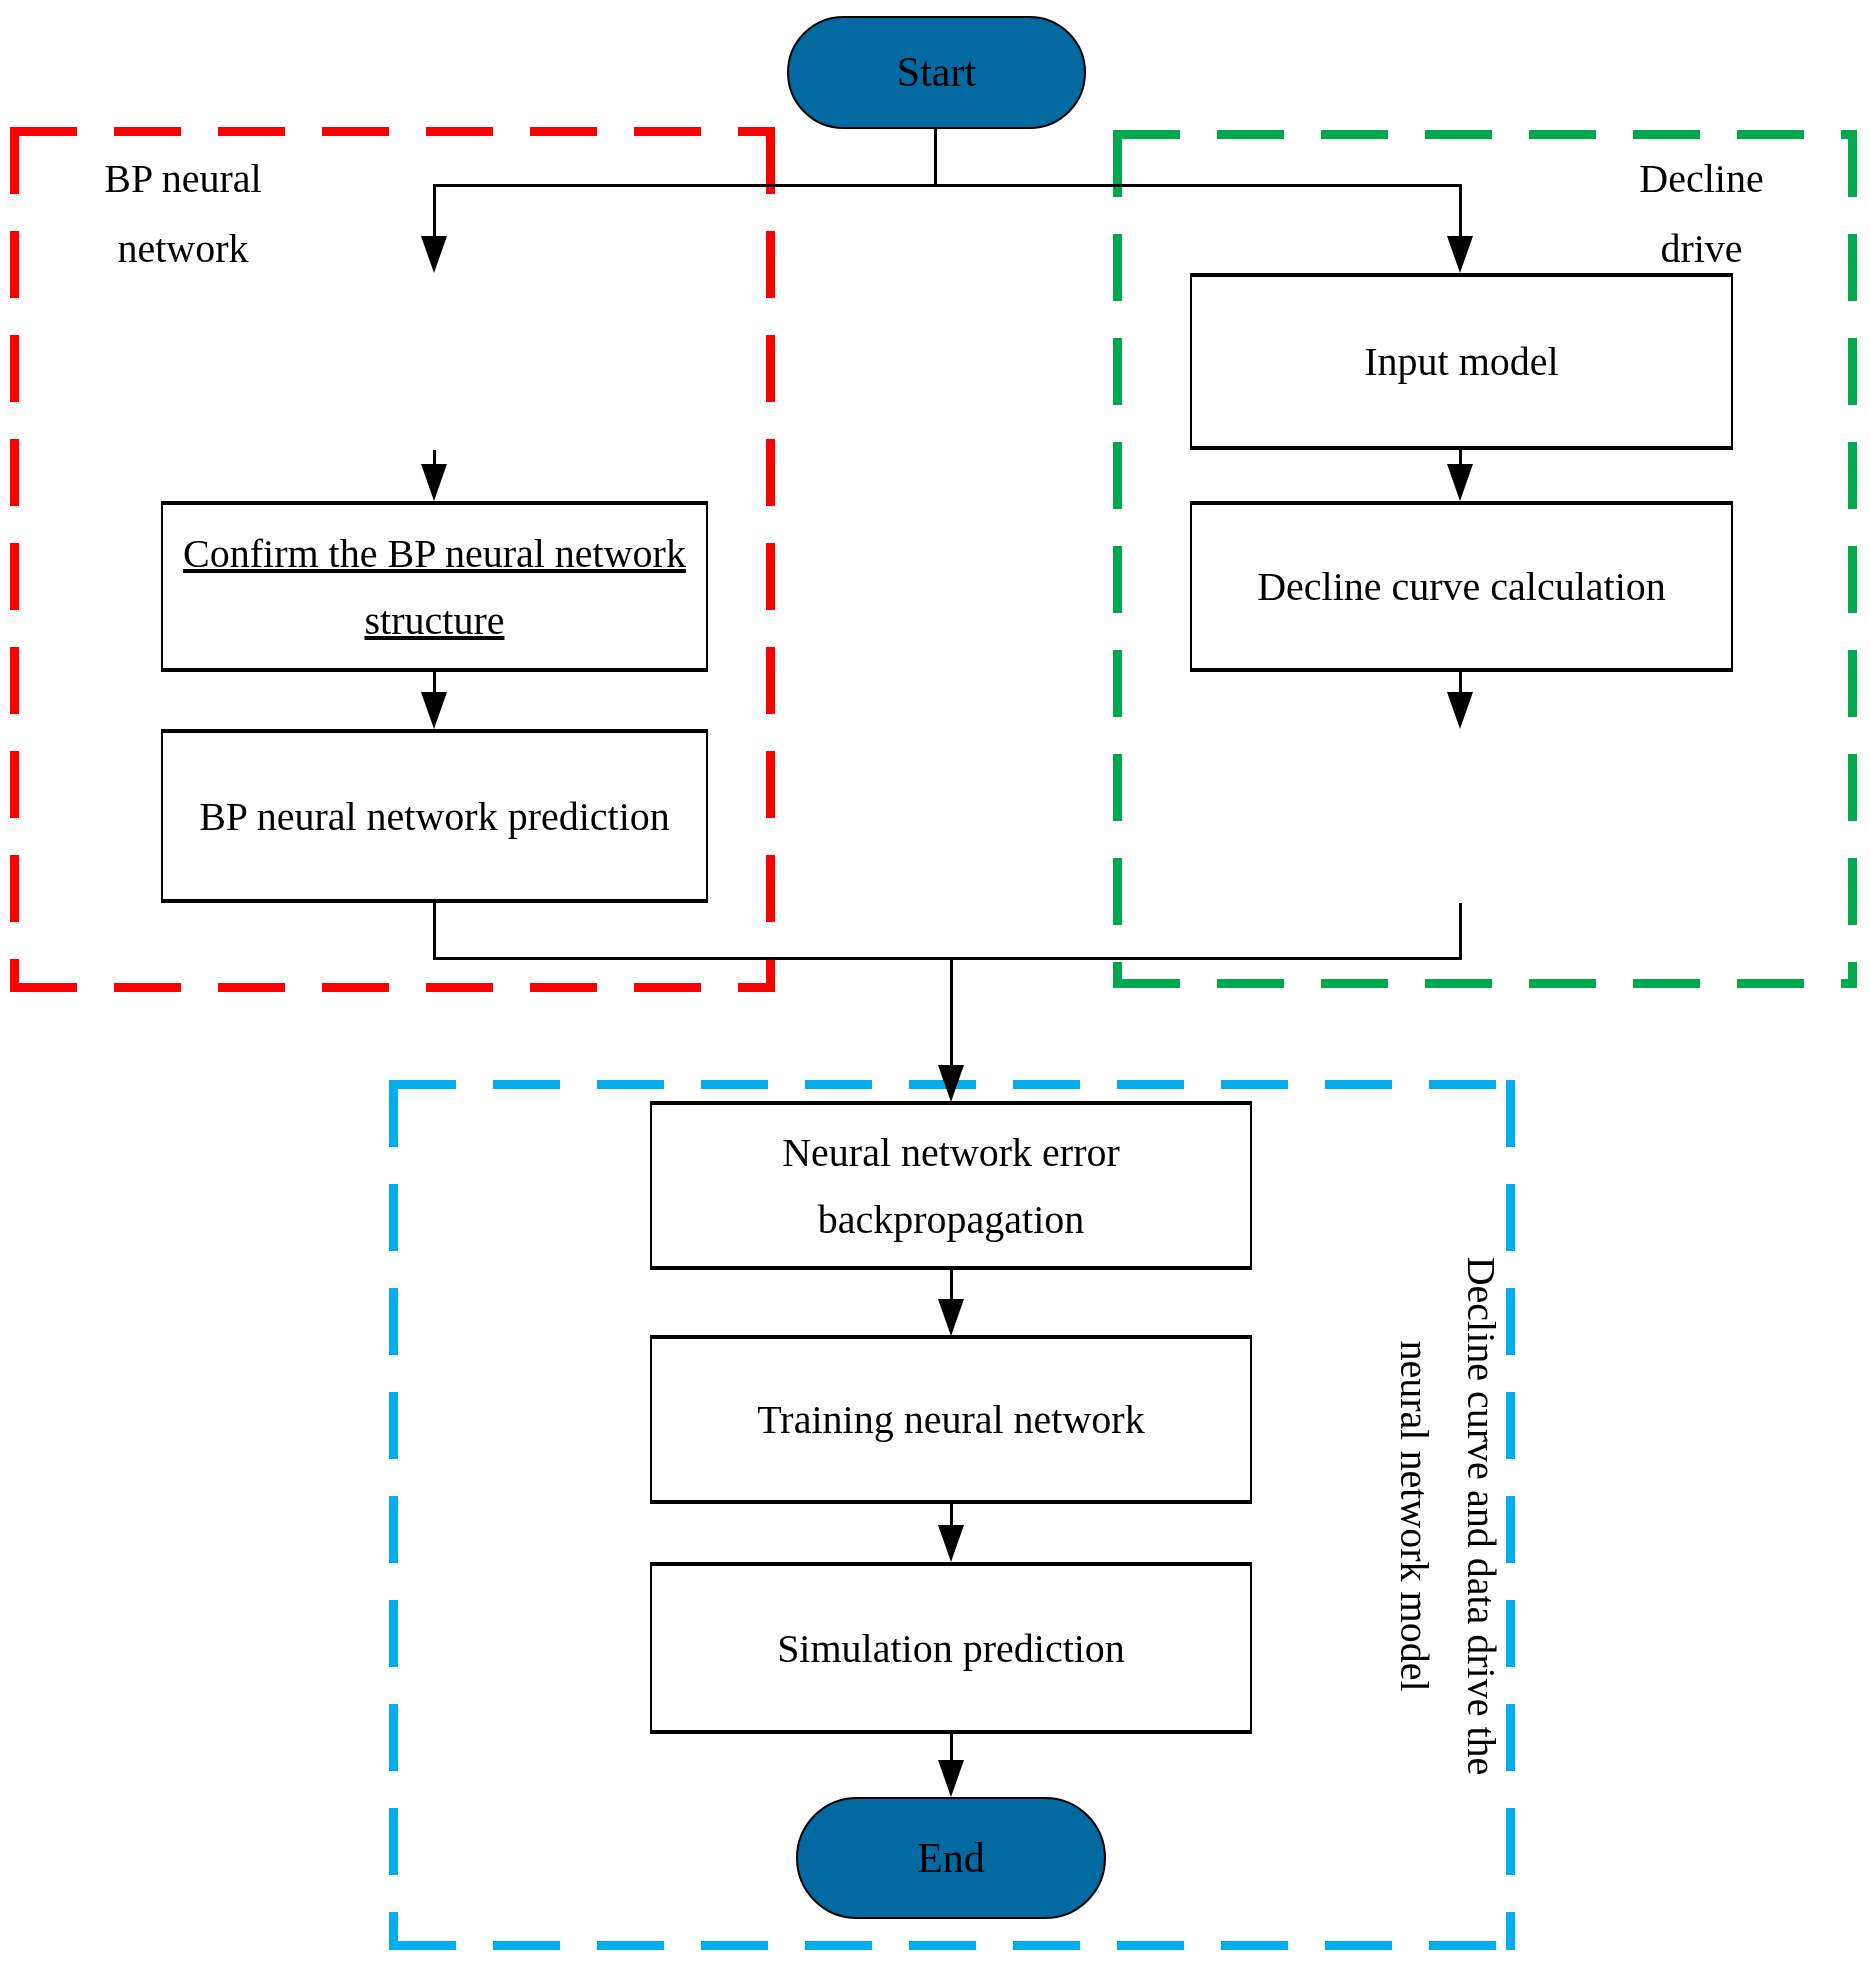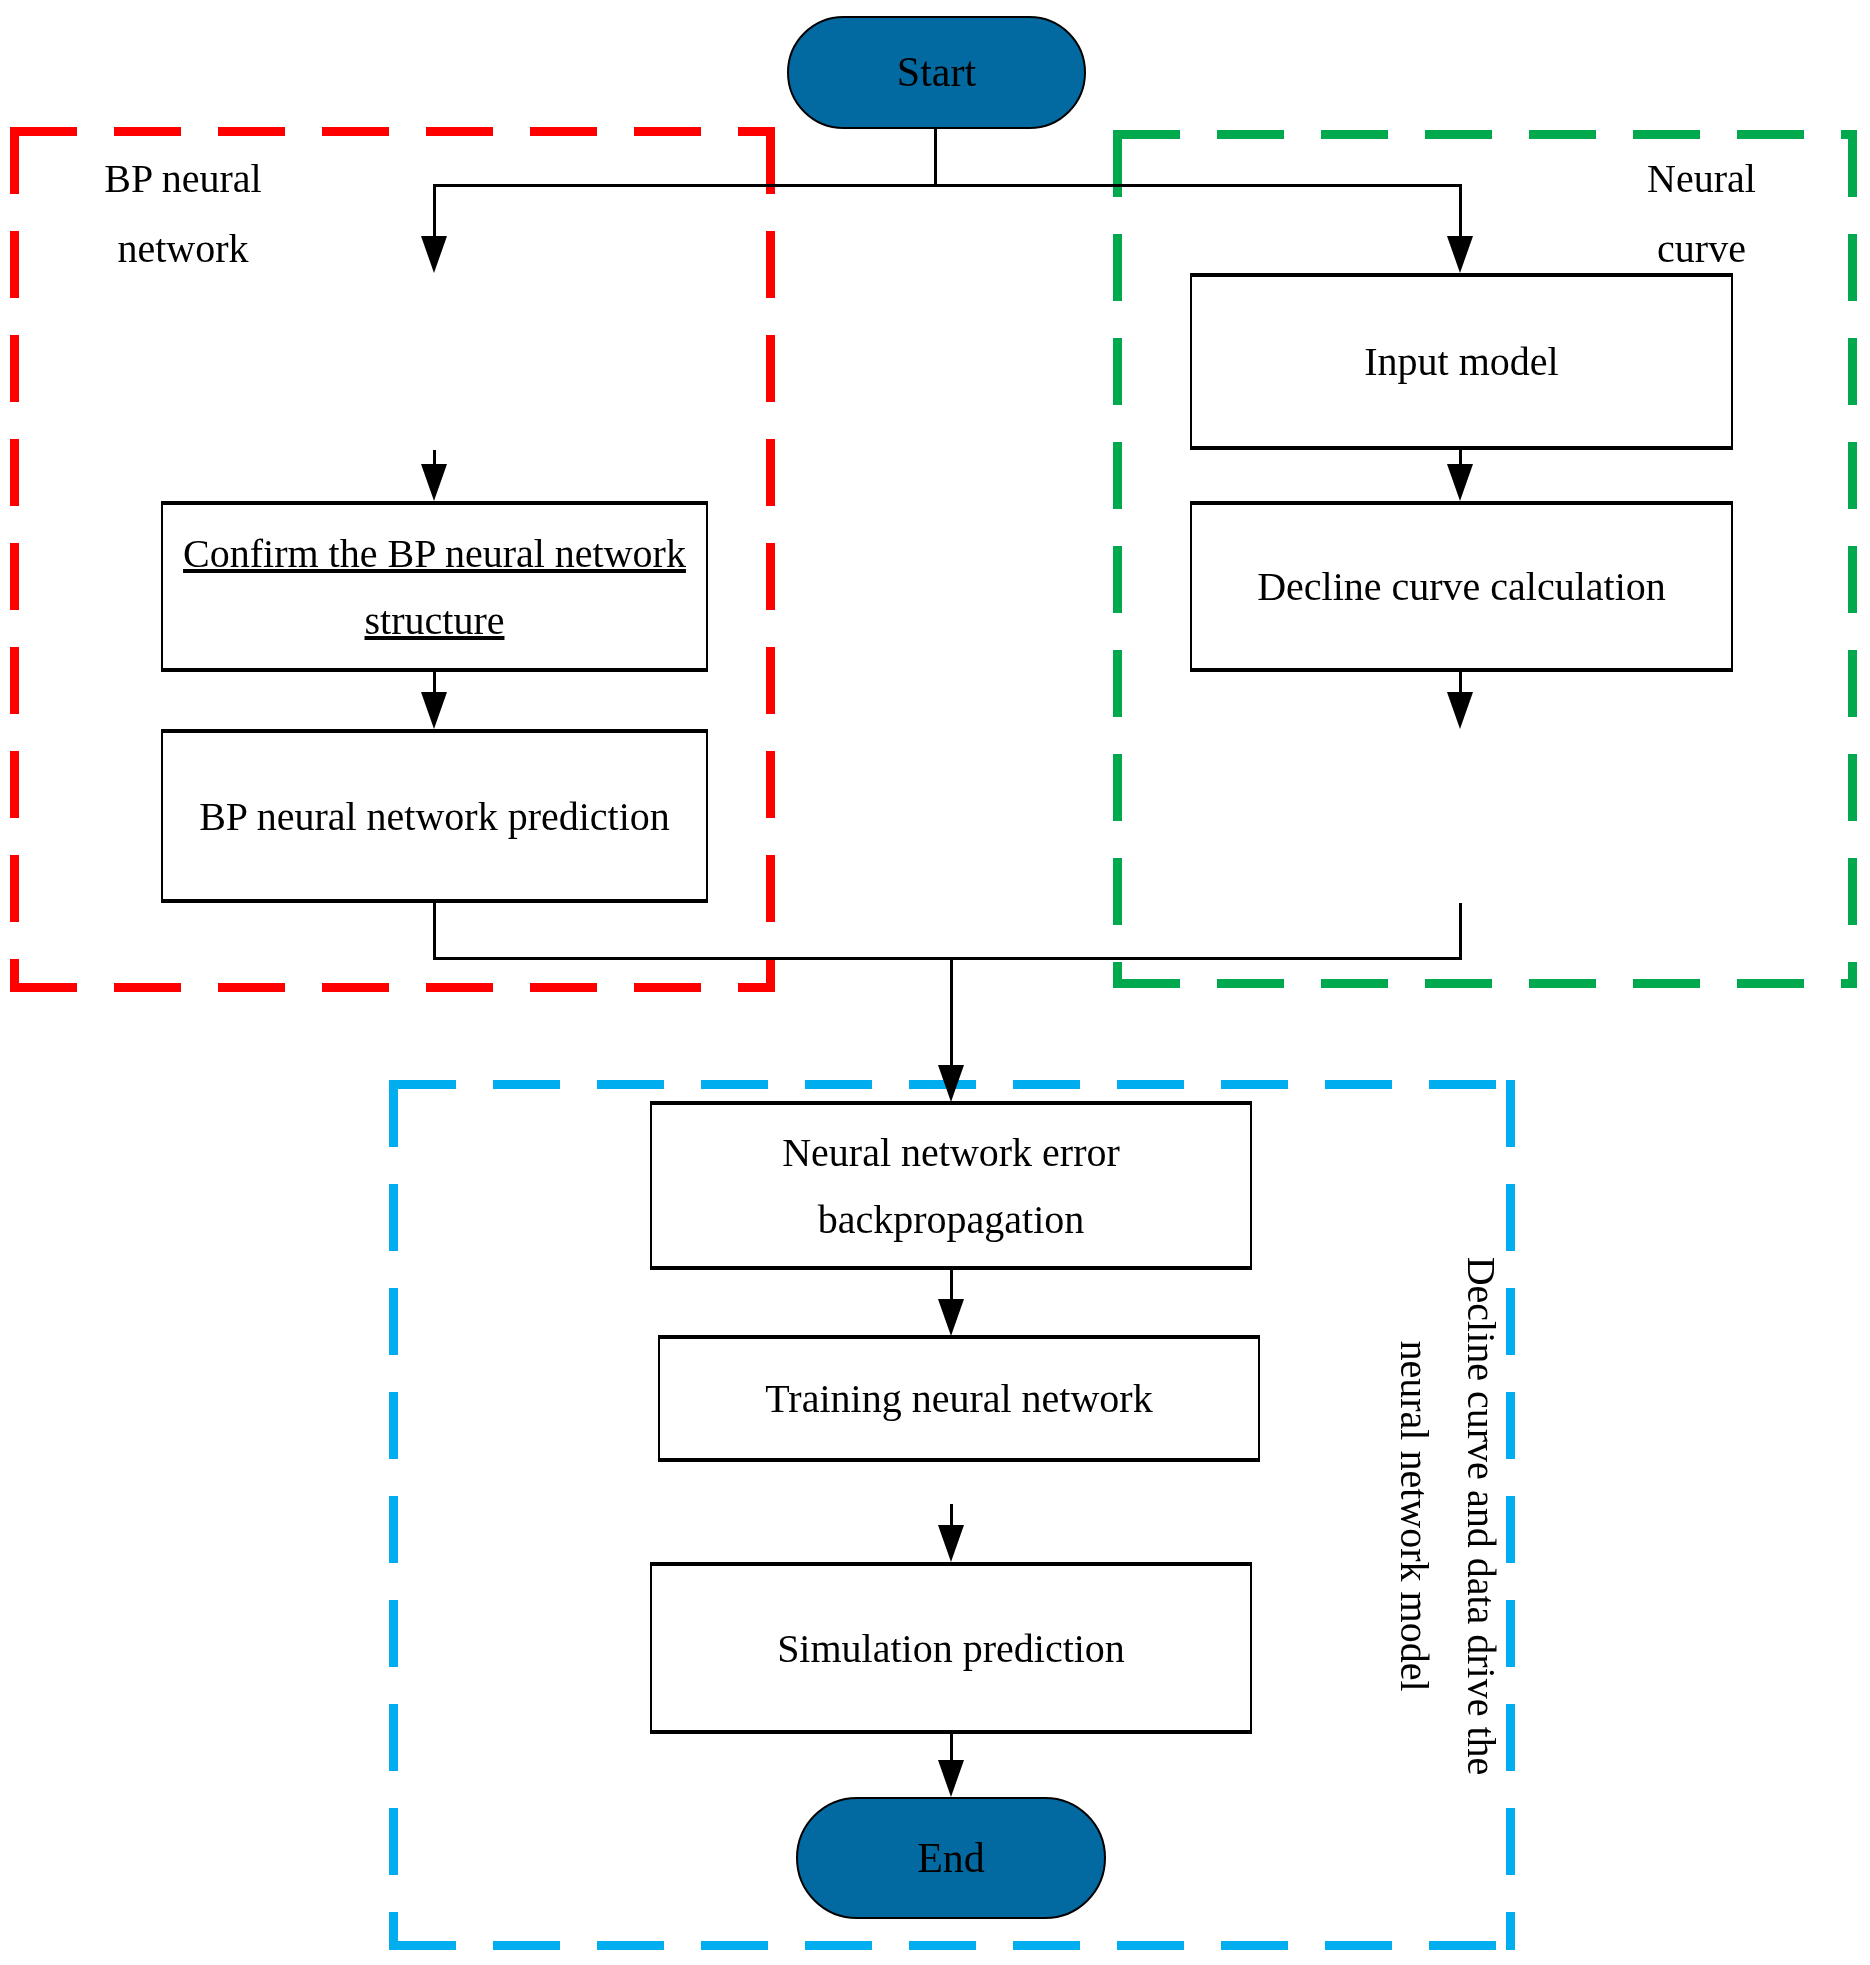--- a/index.html
+++ b/index.html
@@ -74,21 +74,21 @@
 
   <div class="frame blue" style="left:389px; top:1080px; width:1126px; height:870px;">
     <div class="edge h top"></div>
     <div class="edge h bottom"></div>
     <div class="edge v left"></div>
     <div class="edge v right"></div>
   </div>
 
   <div class="glabel" style="left:67px; top:144px; width:232px;">BP neural network</div>
 
-  <div class="glabel" style="left:1610px; top:144px; width:183px;">Neural curve</div>
+  <div class="glabel" style="left:1610px; top:144px; width:183px;">Decline drive</div>
 
   <div class="glabel vertical" style="left:1159px; top:1449px; width:577px; height:134px;">Decline curve and data drive the neural network model</div>
 
   <div class="terminal" style="left:787px; top:15.5px; width:299px; height:113px;">
     <span>Start</span>
   </div>
 
   <div class="line" style="left:934px; top:129px; width:2.8px; height:56px;"></div>
   <div class="line" style="left:433px; top:184px; width:1029px; height:2.8px;"></div>
 
@@ -134,21 +134,21 @@
   <div class="line" style="left:950px; top:957px; width:2.8px; height:109px;"></div>
   <div class="arrowhead" style="left:938px; top:1065px;"></div>
 
   <div class="pbox" style="left:650px; top:1101px; width:602px; height:169px;">
     <span>Neural network error backpropagation</span>
   </div>
 
   <div class="line" style="left:950px; top:1270px; width:2.8px; height:30px;"></div>
   <div class="arrowhead" style="left:938px; top:1299px;"></div>
 
-  <div class="pbox" style="left:650px; top:1335px; width:602px; height:127px;margin-left:8px;">
+  <div class="pbox" style="left:650px; top:1335px; width:602px; height:169px;">
     <span>Training neural network</span>
   </div>
 
   <div class="line" style="left:950px; top:1504px; width:2.8px; height:22.5px;"></div>
   <div class="arrowhead" style="left:938px; top:1525px;"></div>
 
   <div class="pbox" style="left:650px; top:1562px; width:602px; height:172px;">
     <span>Simulation prediction</span>
   </div>
 

